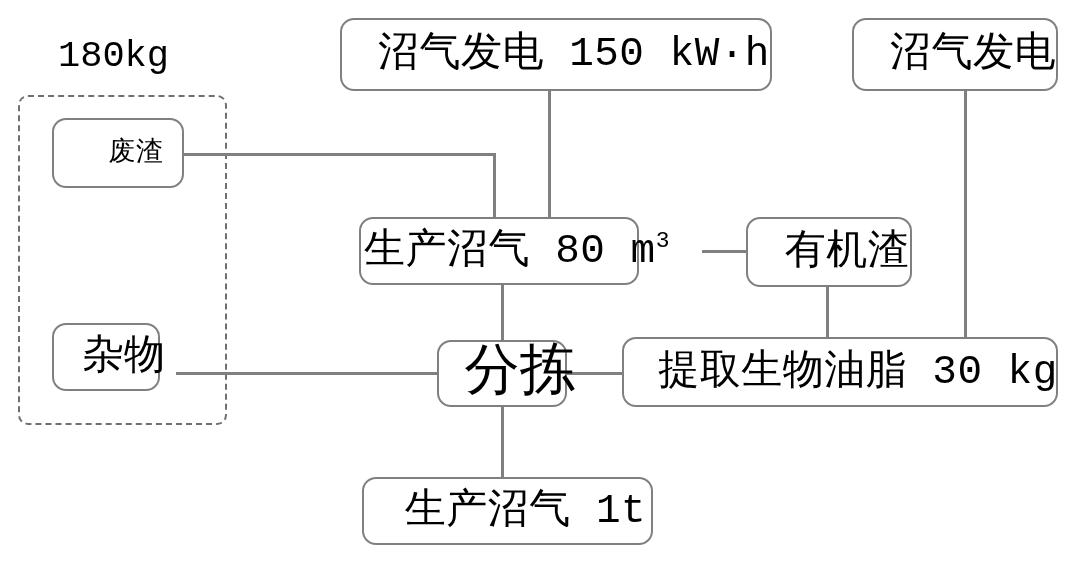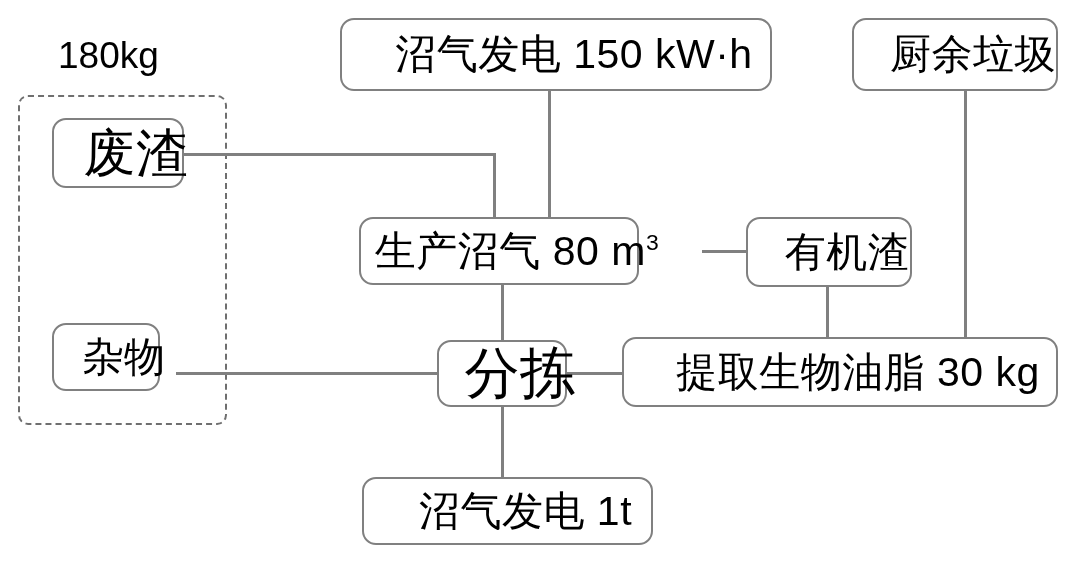--- a/index.html
+++ b/index.html
@@ -6,21 +6,21 @@
     margin: 0;
     padding: 0;
     background: #ffffff;
   }
   #stage {
     position: relative;
     width: 1080px;
     height: 567px;
     background: #ffffff;
     overflow: hidden;
-    font-family: Liberation Sans, sans-serif;
+    font-family: Liberation Mono, monospace;
   }
   .node {
     position: absolute;
     box-sizing: border-box;
     border: 2.5px solid #808080;
     border-radius: 14px;
     background: #ffffff;
     display: flex;
     align-items: center;
     justify-content: center;
@@ -88,24 +88,24 @@
 
   <div class="edge h" style="left:566px; top:372px; width:58px;"></div>
 
   <div class="edge v" style="left:501px; top:405px; height:74px;"></div>
 
   <div class="node" style="left:340px; top:18px; width:432px; height:73px; font-size:41px;">
     <span class="lbl">沼气发电 150 kW·h</span>
   </div>
 
   <div class="node" style="left:852px; top:18px; width:206px; height:73px; font-size:41px;">
-    <span class="lbl">厨余垃圾</span>
+    <span class="lbl">沼气发电</span>
   </div>
 
-  <div class="node" style="left:52px; top:118px; width:132px; height:70px; font-size:52px;">
+  <div class="node" style="left:52px; top:118px; width:132px; height:70px; font-size:27px;">
     <span class="lbl">废渣</span>
   </div>
 
   <div class="node" style="left:359px; top:217px; width:280px; height:68px; font-size:41px;">
     <span class="lbl"><span>生产沼气 80 m</span><sup class="exp">3</sup></span>
   </div>
 
   <div class="node" style="left:746px; top:217px; width:166px; height:70px; font-size:41px;">
     <span class="lbl">有机渣</span>
   </div>
@@ -116,16 +116,16 @@
 
   <div class="node" style="left:437px; top:340px; width:130px; height:67px; font-size:55px;">
     <span class="lbl">分拣</span>
   </div>
 
   <div class="node" style="left:622px; top:337px; width:436px; height:70px; font-size:41px;">
     <span class="lbl">提取生物油脂 30 kg</span>
   </div>
 
   <div class="node" style="left:362px; top:477px; width:291px; height:68px; font-size:41px;">
-    <span class="lbl">沼气发电 1t</span>
+    <span class="lbl">生产沼气 1t</span>
   </div>
 
 </div>
 
 </body></html>

